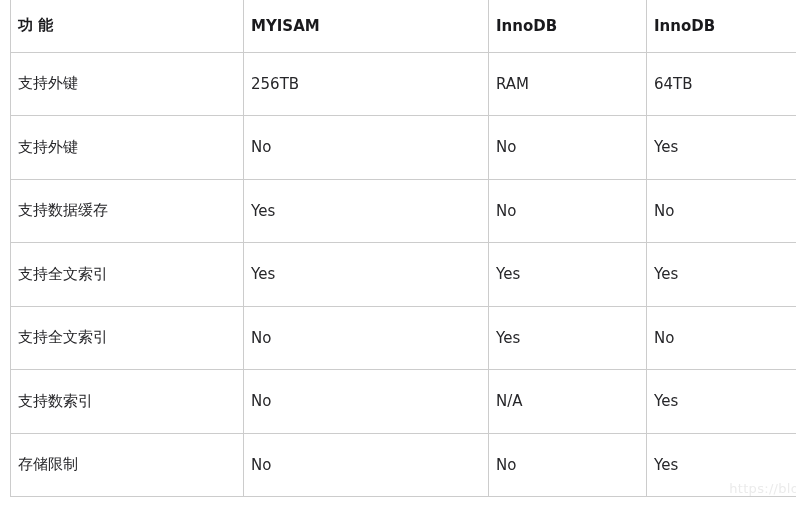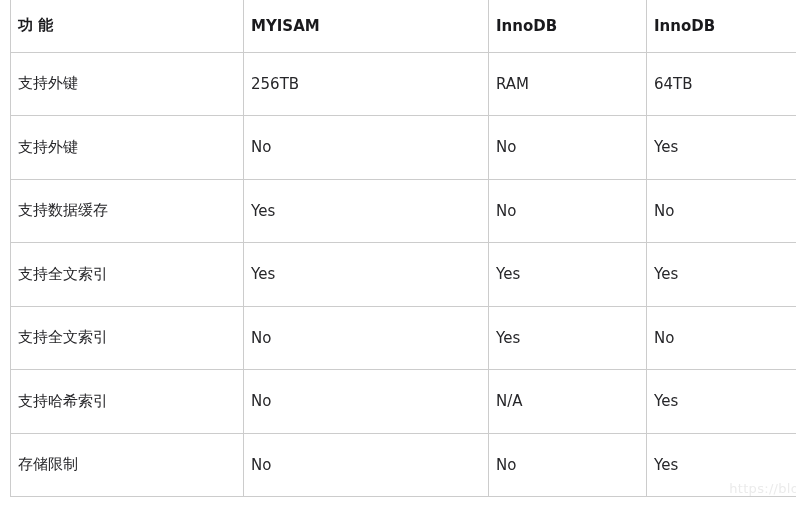--- a/index.html
+++ b/index.html
@@ -94,21 +94,21 @@
       <td>Yes</td>
       <td>Yes</td>
     </tr>
     <tr>
       <td>支持全文索引</td>
       <td>No</td>
       <td>Yes</td>
       <td>No</td>
     </tr>
     <tr>
-      <td>支持哈希索引</td>
+      <td>支持数索引</td>
       <td>No</td>
       <td>N/A</td>
       <td>Yes</td>
     </tr>
     <tr>
       <td>存储限制</td>
       <td>No</td>
       <td>No</td>
       <td>Yes</td>
     </tr>

